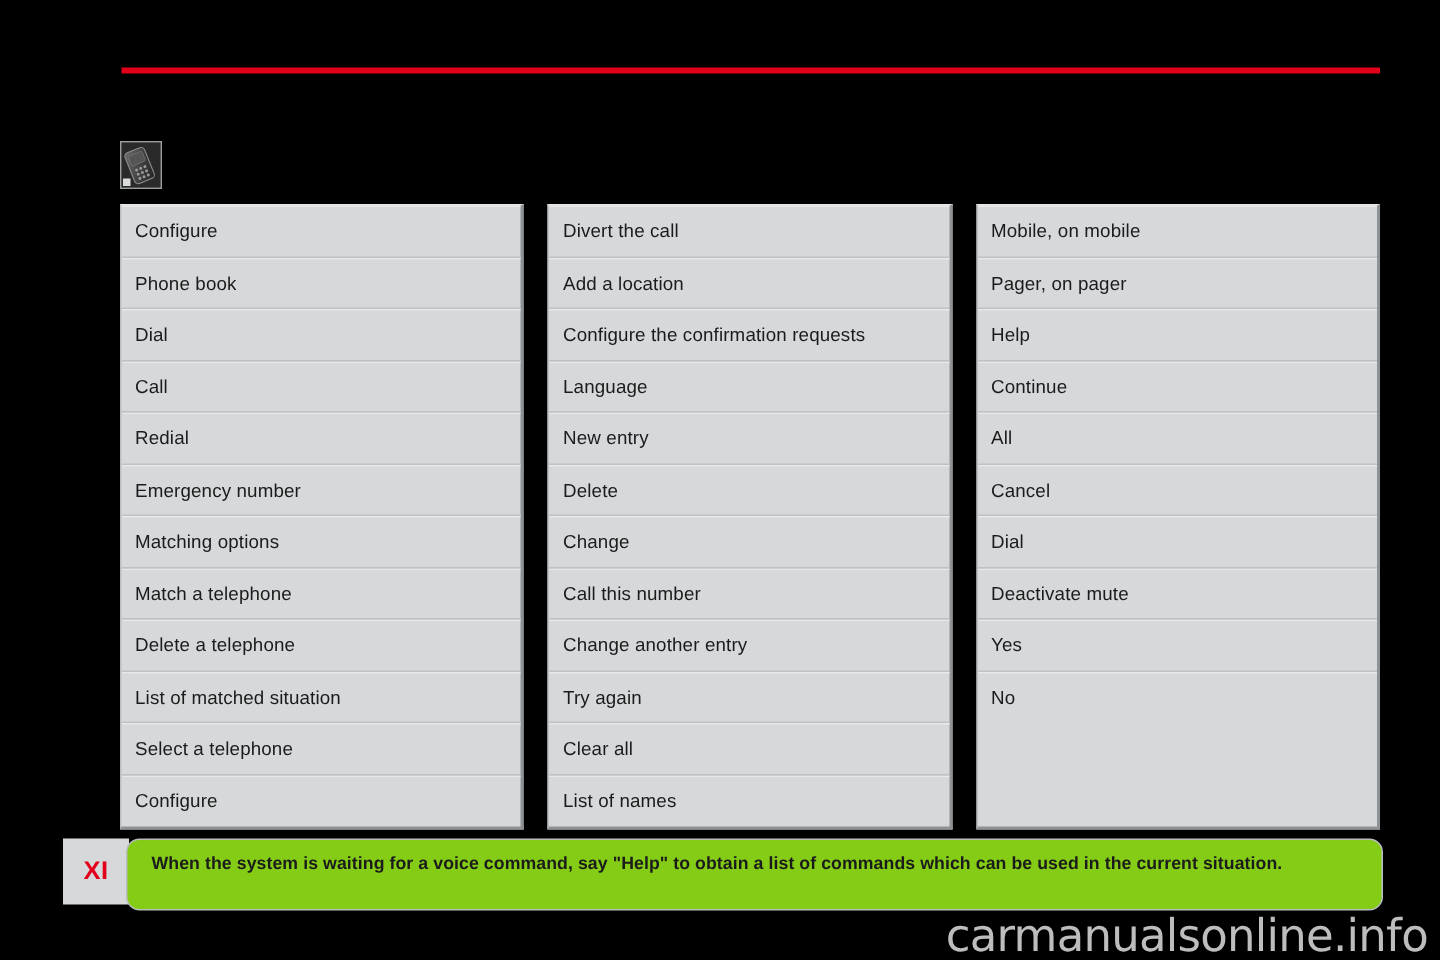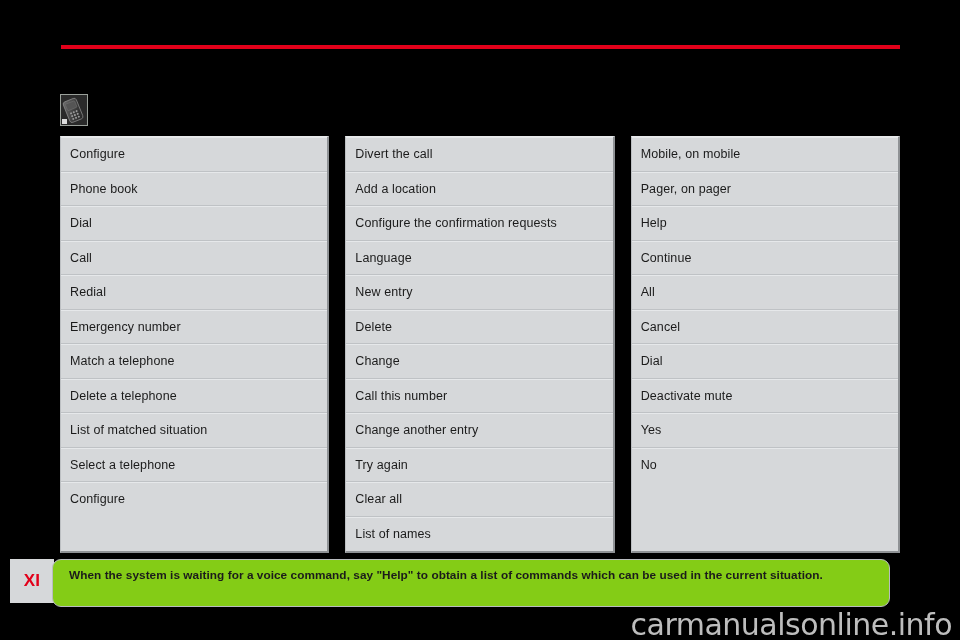--- a/index.html
+++ b/index.html
@@ -13,20 +13,21 @@
     position: relative;
     overflow: hidden;
     font-family: "Liberation Sans", sans-serif;
     -webkit-font-smoothing: antialiased;
   }
 
   .page {
     position: absolute;
     inset: 0;
     background: #000000;
+    margin-left: 20px;
   }
 
   
   .top-rule {
     position: absolute;
     left: 61px;
     top: 45px;
     width: 839px;
     height: 4px;
     background: #e2001a;
@@ -75,21 +76,21 @@
     box-shadow: inset 0 1px 0 #e6e8ea;
     white-space: nowrap;
     overflow: hidden;
     box-sizing: border-box;
   }
   .cmd-row:last-child { border-bottom: none; }
 
   
   .note-wrap {
     position: absolute;
-    left: 10px;
+    left: 22px;
     top: 559px;
     width: 880px;
     height: 48px;
   }
   .note-tab {
     position: absolute;
     left: 0;
     top: 0;
     width: 44px;
     height: 44px;
@@ -170,20 +171,21 @@
 
   <div class="tables">
 
     <div class="cmd-table">
       <div class="cmd-row">Configure</div>
       <div class="cmd-row">Phone book</div>
       <div class="cmd-row">Dial</div>
       <div class="cmd-row">Call</div>
       <div class="cmd-row">Redial</div>
       <div class="cmd-row">Emergency number</div>
+      <div class="cmd-row">Matching options</div>
       <div class="cmd-row">Match a telephone</div>
       <div class="cmd-row">Delete a telephone</div>
       <div class="cmd-row">List of matched situation</div>
       <div class="cmd-row">Select a telephone</div>
       <div class="cmd-row">Configure</div>
     </div>
 
     <div class="cmd-table">
       <div class="cmd-row">Divert the call</div>
       <div class="cmd-row">Add a location</div>

